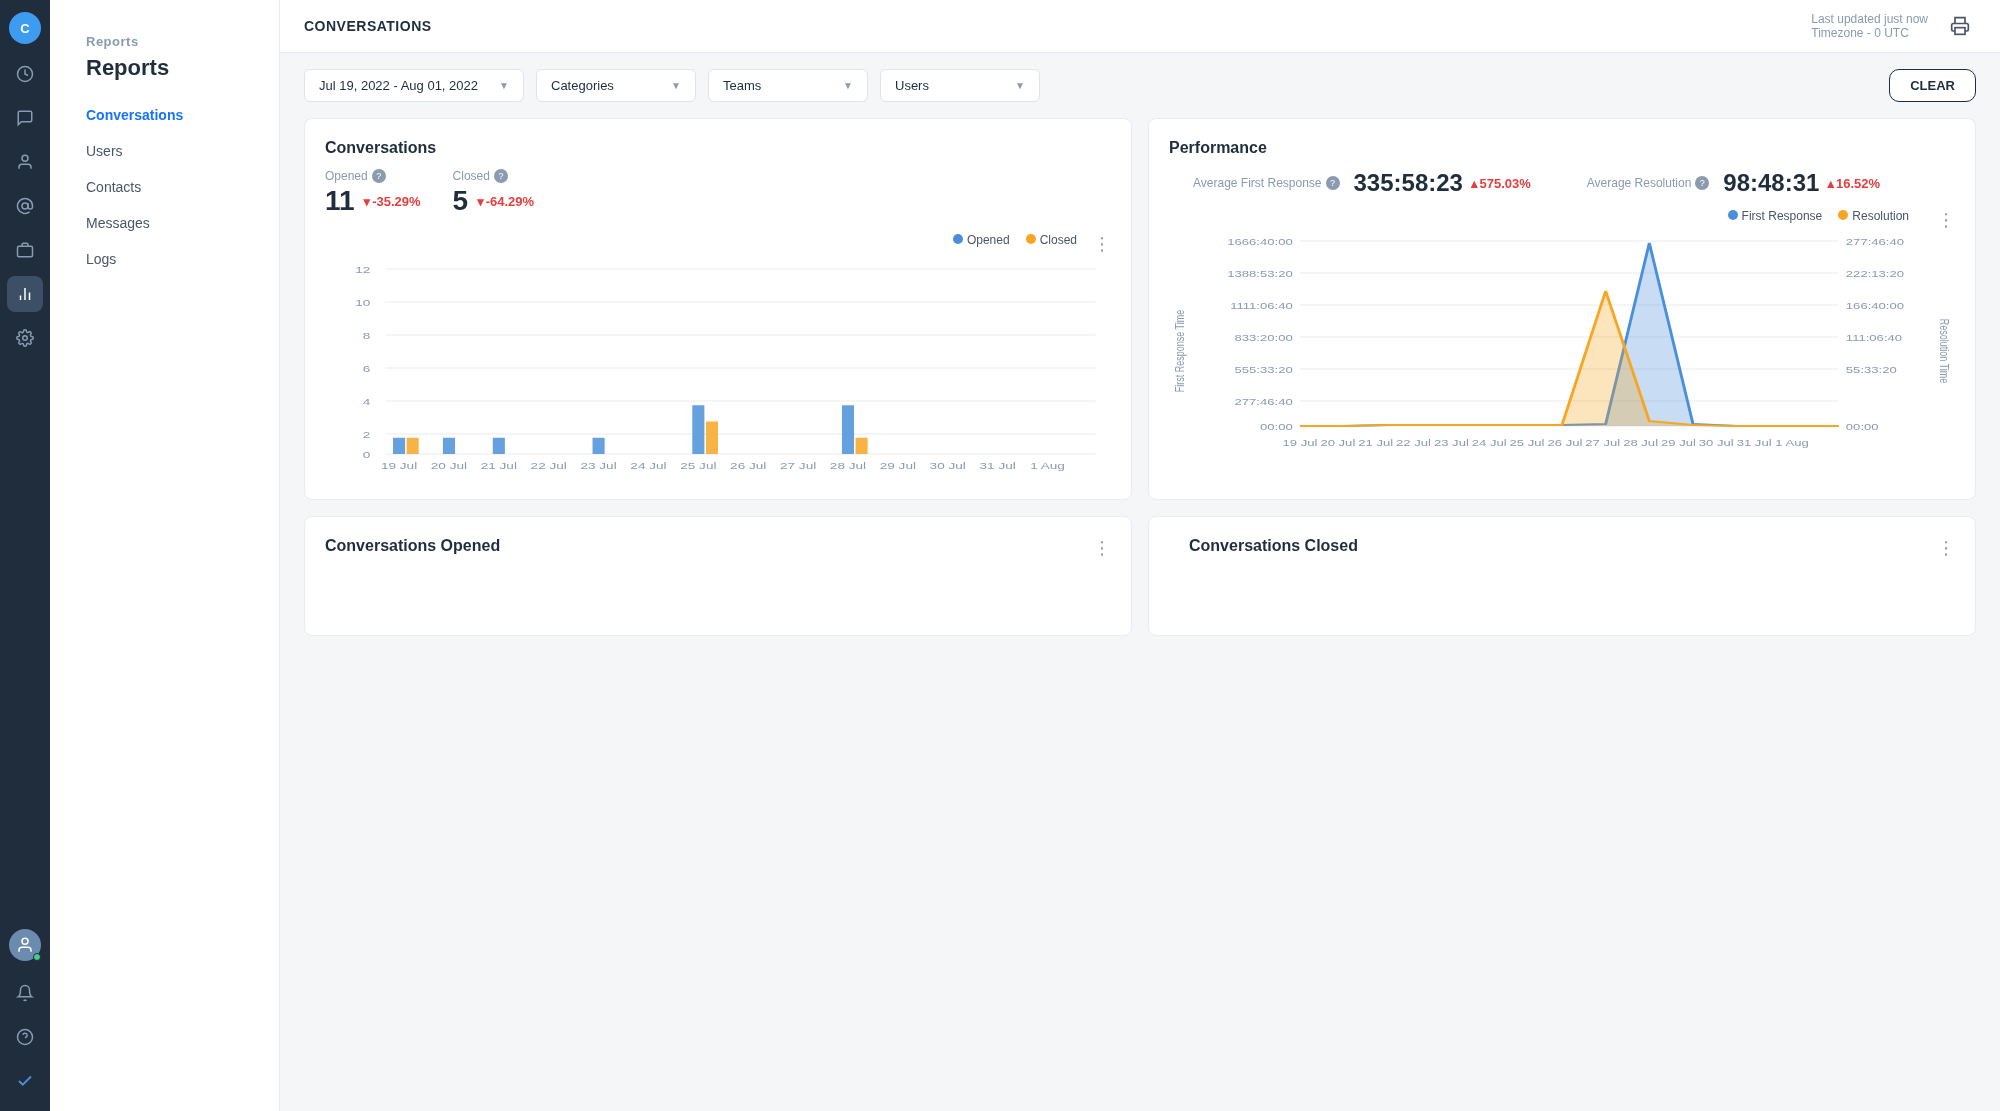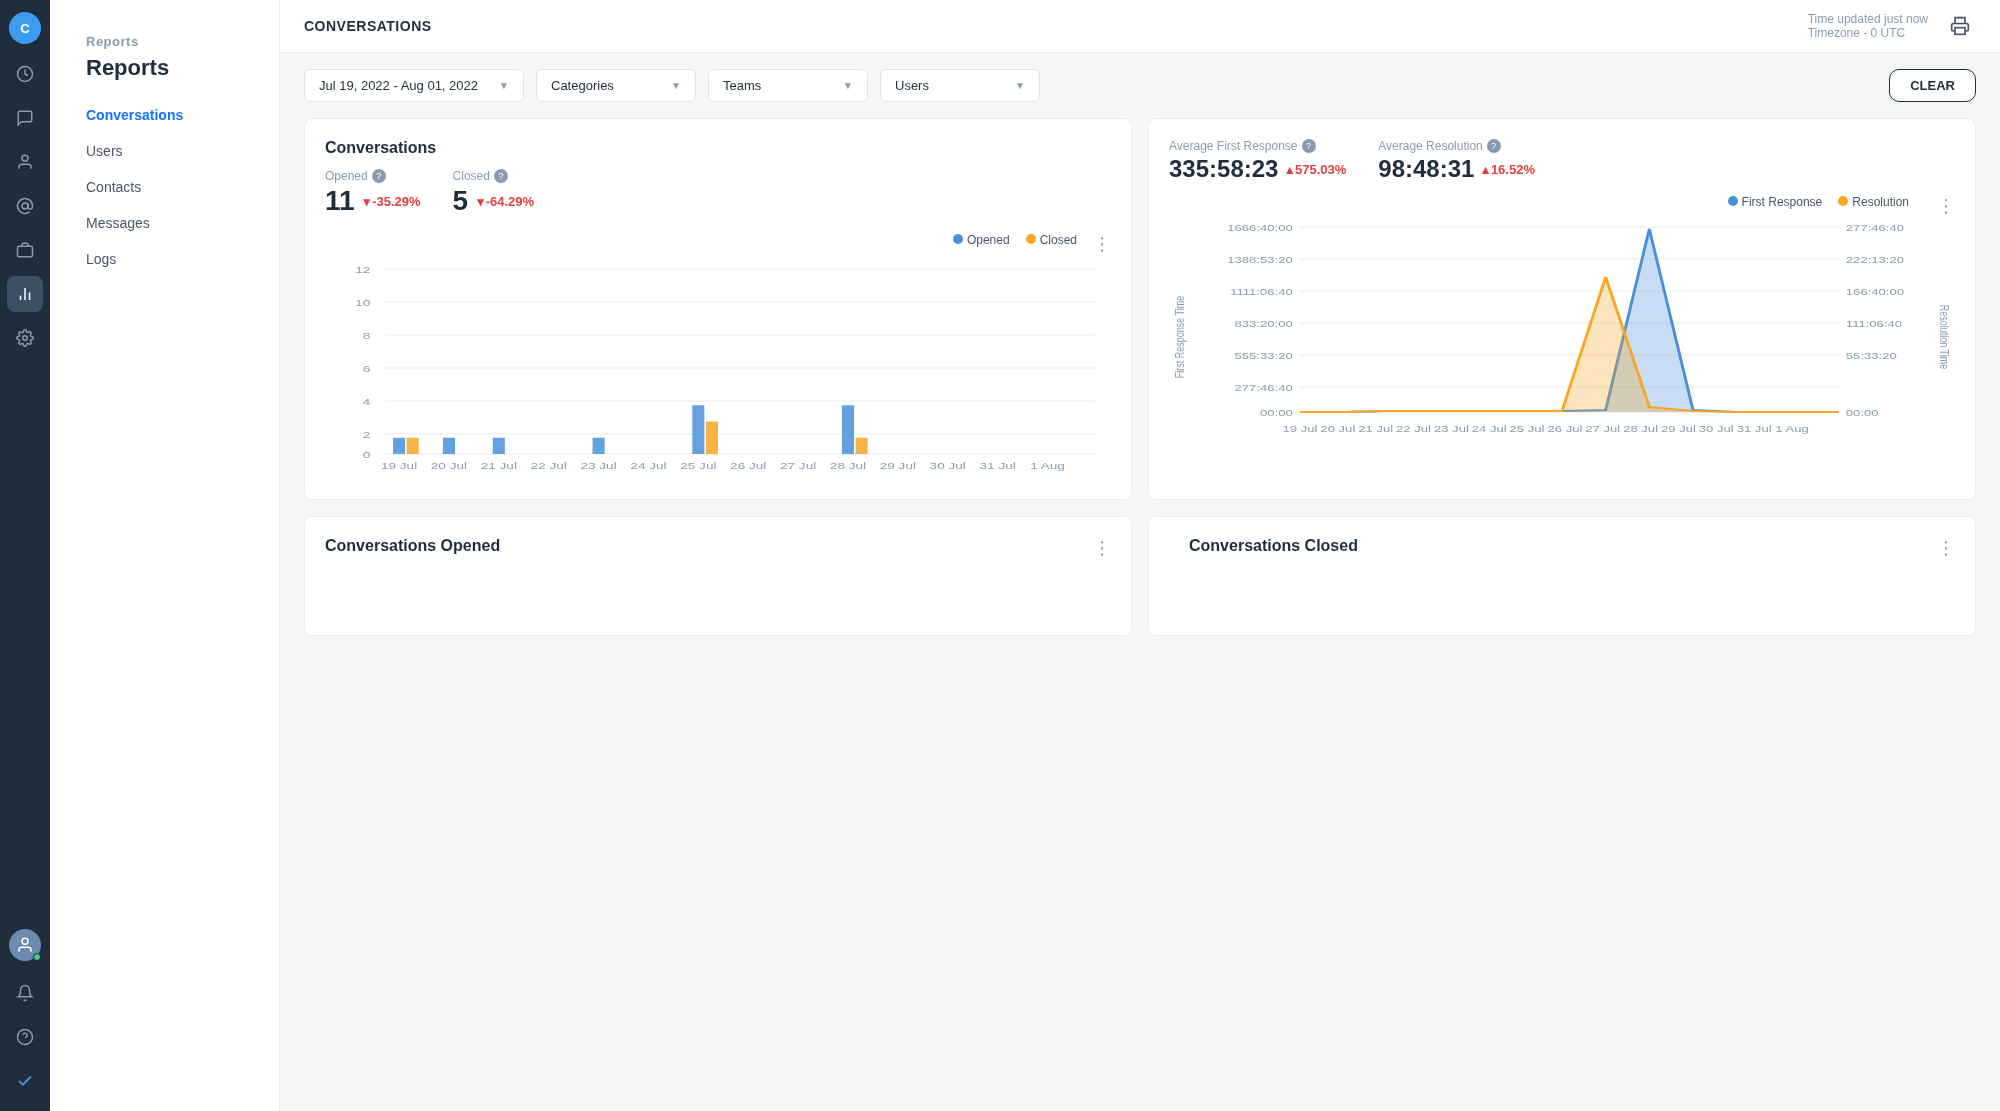--- a/index.html
+++ b/index.html
@@ -224,21 +224,21 @@
       margin-top: 4px;
     }
     .bar-chart-svg { width: 100%; height: 100%; }
 
     
     .perf-stats {
       display: flex;
       gap: 32px;
       margin-bottom: 12px;
     }
-    .perf-stat-group { display: flex; flex-direction: column; gap: 2px; }
+    .perf-stat-group { display: flex; gap: 14px; margin-left: 24px; }
     .perf-stat-label {
       font-size: 12px;
       color: #8a9bb0;
       display: flex;
       align-items: center;
       gap: 4px;
     }
     .perf-stat-value {
       font-size: 24px;
       font-weight: 700;
@@ -385,21 +385,21 @@
   <div class="nav-item">Messages</div>
   <div class="nav-item">Logs</div>
 </div>
 
 <div class="main">
 
   <div class="topbar">
     <div class="topbar-title">CONVERSATIONS</div>
     <div class="topbar-right">
       <div>
-        <div>Time updated just now</div>
+        <div>Last updated just now</div>
         <div>Timezone - 0 UTC</div>
       </div>
       <div class="print-icon">
         <svg width="20" height="20" viewBox="0 0 24 24" fill="none" stroke="currentColor" stroke-width="2">
             <polyline points="6 9 6 2 18 2 18 9"></polyline>
             <path d="M6 18H4a2 2 0 0 1-2-2v-5a2 2 0 0 1 2-2h16a2 2 0 0 1 2 2v5a2 2 0 0 1-2 2h-2"></path>
             <rect x="6" y="14" width="12" height="8"></rect>
           </svg>
       </div>
     </div>
@@ -515,20 +515,21 @@
             <text x="346" y="210" text-anchor="middle" class="chart-x-label">28 Jul</text>
             <text x="379" y="210" text-anchor="middle" class="chart-x-label">29 Jul</text>
             <text x="412" y="210" text-anchor="middle" class="chart-x-label">30 Jul</text>
             <text x="445" y="210" text-anchor="middle" class="chart-x-label">31 Jul</text>
             <text x="478" y="210" text-anchor="middle" class="chart-x-label">1 Aug</text>
           </svg>
         </div>
       </div>
 
       <div class="card">
+        <div class="card-title">Performance</div>
         <div class="perf-stats">
           <div class="perf-stat-group">
             <div class="perf-stat-label">
               <span>Average First Response</span>
               <span class="info-icon">?</span>
             </div>
             <div class="perf-stat-value">
               <span>335:58:23</span>
               <span class="perf-stat-change up">
                 <span style="color:#e53e3e;">▴</span>

